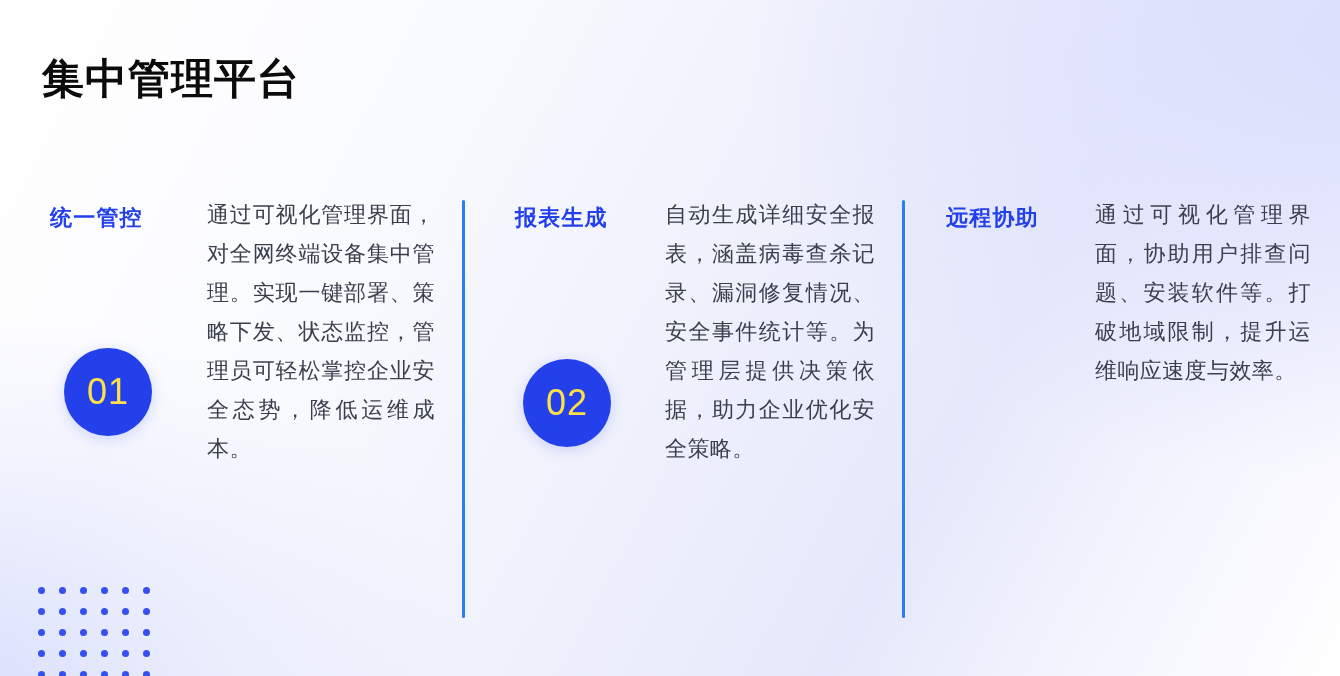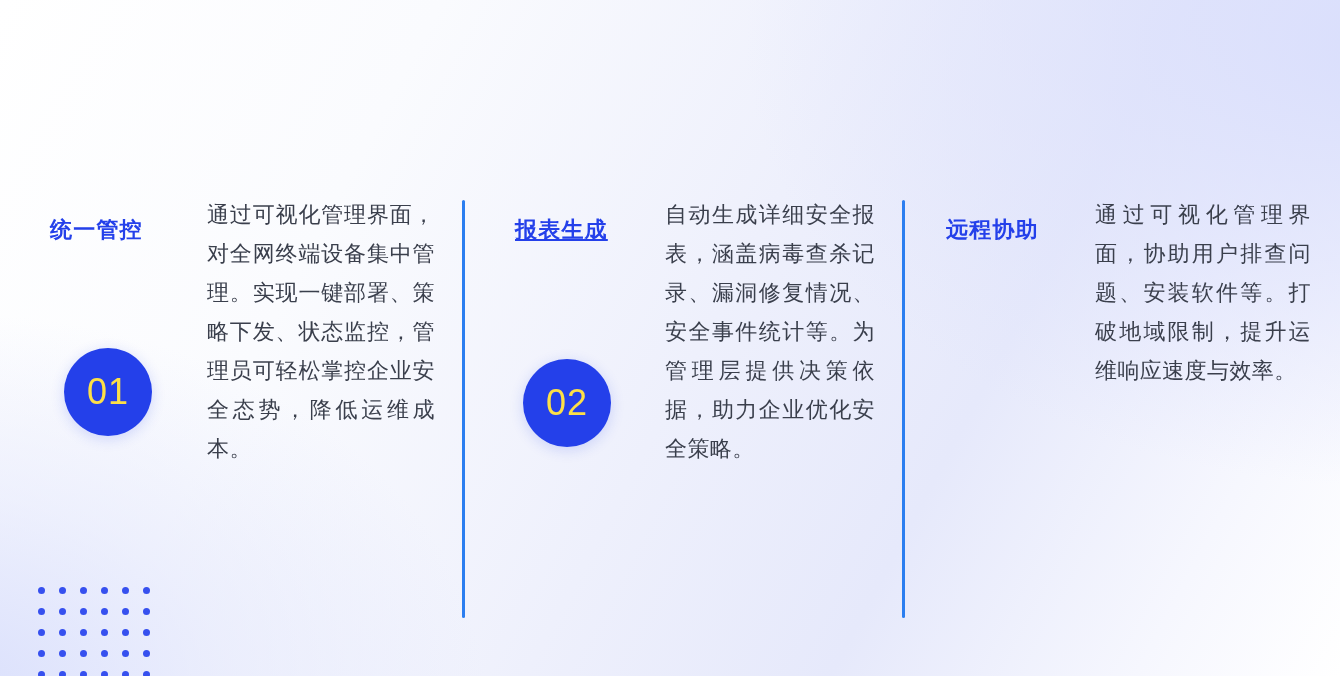--- a/index.html
+++ b/index.html
@@ -46,24 +46,23 @@
   .col-3 { left: 940px; width: 390px; }
 
   .col-heading {
     position: absolute;
     top: 18px;
     font-size: 22px;
     font-weight: bold;
     color: #2440ea;
     letter-spacing: 1.2px;
     white-space: nowrap;
-    margin-top: 12px;
   }
   .col-1 .col-heading { left: 8px; }
-  .col-2 .col-heading { left: 10px; text-decoration: underline; }
+  .col-2 .col-heading { left: 10px; }
   .col-3 .col-heading { left: 6px; }
 
   .col-body {
     position: absolute;
     top: 10px;
     font-size: 22px;
     line-height: 39px;
     color: #3a3f4c;
     text-align: justify;
     text-justify: inter-ideograph;
@@ -119,20 +118,21 @@
     border-radius: 50%;
     background: #3650ef;
     display: block;
   }
 </style>
 </head>
 <body>
 
 <div id="slide">
 
+  <div id="page-title">集中管理平台</div>
 
   <div class="column col-1">
     <div class="col-heading">统一管控</div>
     <div class="col-body">通过可视化管理界面，对全网终端设备集中管理。实现一键部署、策略下发、状态监控，管理员可轻松掌控企业安全态势，降低运维成本。</div>
   </div>
   <div class="badge" id="badge-1">01</div>
 
   <div class="divider" id="divider-1"></div>
 
   <div class="column col-2">

